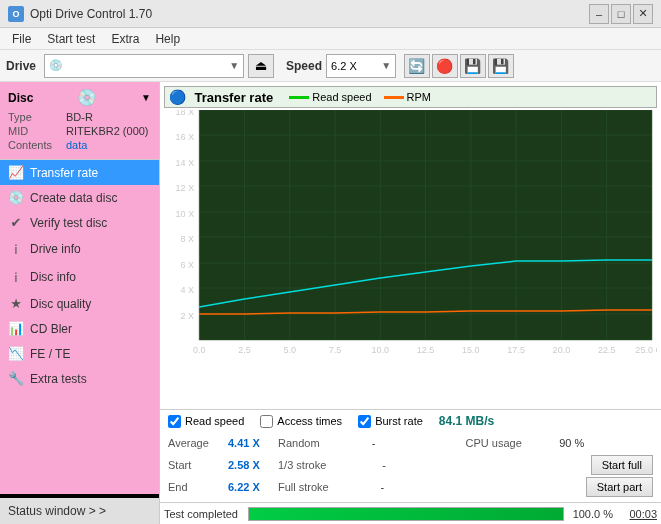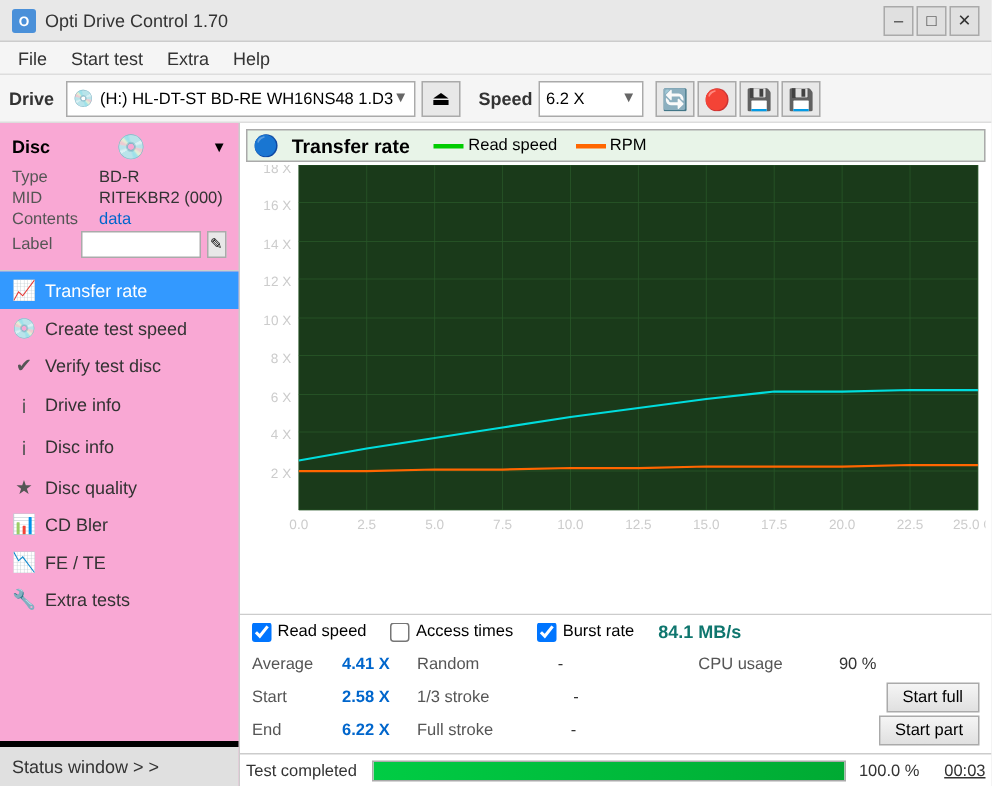--- a/index.html
+++ b/index.html
@@ -233,21 +233,20 @@
   <span class="menu-item">File</span>
   <span class="menu-item">Start test</span>
   <span class="menu-item">Extra</span>
   <span class="menu-item">Help</span>
 </div>
 
 <div class="drive-toolbar">
   <span class="drive-label">Drive</span>
   <div class="drive-selector">
     <span class="drive-selector-icon">💿</span>
-    <span>(H:)  HL-DT-ST BD-RE  WH16NS48 1.D3</span>
     <span class="drive-dropdown-arrow">▼</span>
   </div>
   <button class="eject-btn" title="Eject">⏏</button>
   <span class="speed-label">Speed</span>
   <div class="drive-selector" style="min-width:70px;">
     <span>6.2 X</span>
     <span class="drive-dropdown-arrow">▼</span>
   </div>
   <div class="toolbar-icons">
     <button class="toolbar-icon-btn">🔄</button>
@@ -272,35 +271,30 @@
         <span class="disc-row-value">BD-R</span>
       </div>
       <div class="disc-row">
         <span class="disc-row-label">MID</span>
         <span class="disc-row-value">RITEKBR2 (000)</span>
       </div>
       <div class="disc-row">
         <span class="disc-row-label">Contents</span>
         <span class="disc-row-value blue">data</span>
       </div>
-      <div class="disc-row label-row">
-        <span class="disc-row-label">Label</span>
-        <input class="label-input" type="text" value="" style="">
-        <button style="width:18px;height:18px;border:1px solid #aaa;background:#e8e8e8;cursor:pointer;font-size:10px;">✎</button>
-      </div>
     </div>
 
     <div class="nav-items">
       <div class="nav-item active">
         <span class="nav-icon">📈</span>
         <span>Transfer rate</span>
       </div>
       <div class="nav-item">
         <span class="nav-icon">💿</span>
-        <span>Create test speed</span>
+        <span>Create data disc</span>
       </div>
       <div class="nav-item">
         <span class="nav-icon">✔</span>
         <span>Verify test disc</span>
       </div>
       <div class="nav-item">
         <span class="nav-icon">ℹ</span>
         <span>Drive info</span>
       </div>
       <div class="nav-item">

